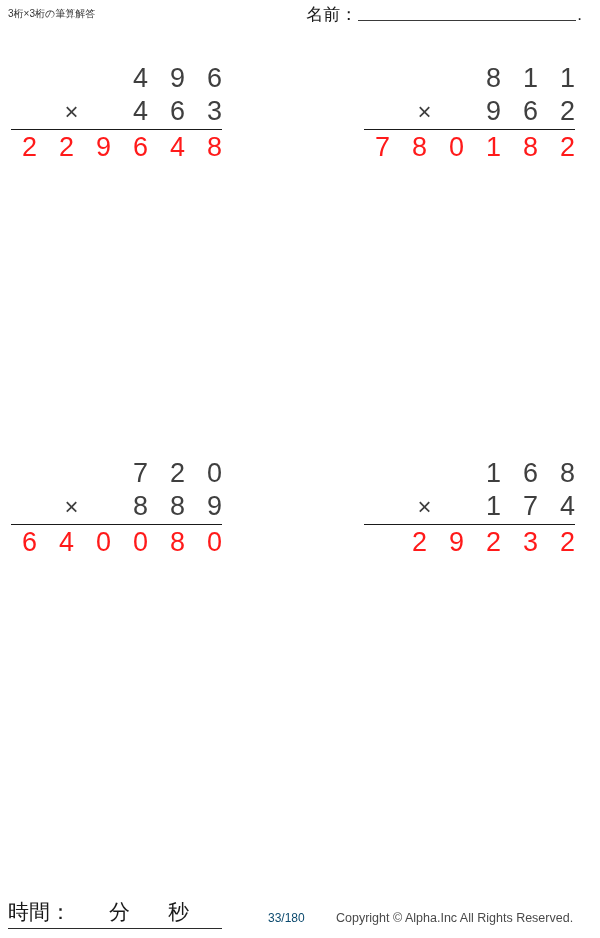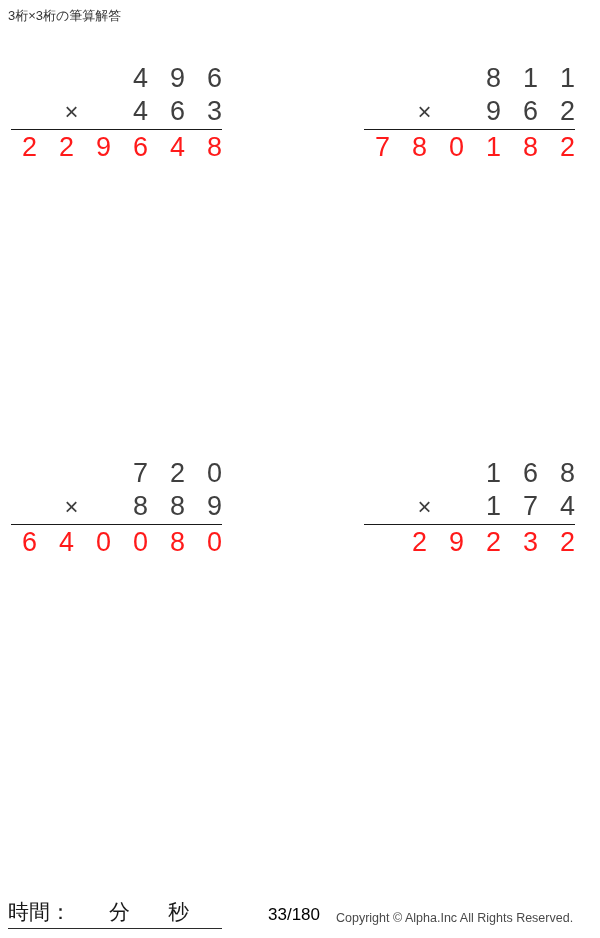--- a/index.html
+++ b/index.html
@@ -23,21 +23,21 @@
     top: 0;
     left: 0;
     width: 600px;
     height: 40px;
   }
 
   .sheet-title {
     position: absolute;
     left: 8px;
     top: 7px;
-    font-size: 13px;
+    font-size: 10px;
     letter-spacing: 0px;
     color: #333333;
     white-space: nowrap;
   }
 
   .name-block {
     position: absolute;
     right: 18px;
     top: 6px;
     display: flex;
@@ -170,40 +170,45 @@
   .time-sec {
     font-size: 21px;
     color: #1a1a1a;
     margin-left: 38px;
   }
 
   .page-no {
     position: absolute;
     left: 268px;
     bottom: 13px;
-    font-size: 17px;
-    color: #000000;
+    font-size: 12px;
+    color: #0c4a6e;
   }
 
   .copyright {
     position: absolute;
     left: 336px;
     bottom: 13px;
     font-size: 12.5px;
     color: #4a4a4a;
     white-space: nowrap;
     margin-top: 8px;
   }
 </style>
 </head>
 <body>
 
 <div class="header">
   <div class="sheet-title">3桁×3桁の筆算解答</div>
 
+  <div class="name-block">
+    <span class="name-label">名前：</span>
+    <span class="name-rule"></span>
+    <span class="name-dot">.</span>
+  </div>
 </div>
 
 <div class="problems">
 
   <div class="problem p0">
     <div class="row">
       <span class="cell c0"></span>
       <span class="cell c1"></span>
       <span class="cell c2"></span>
       <span class="cell c3">4</span>

